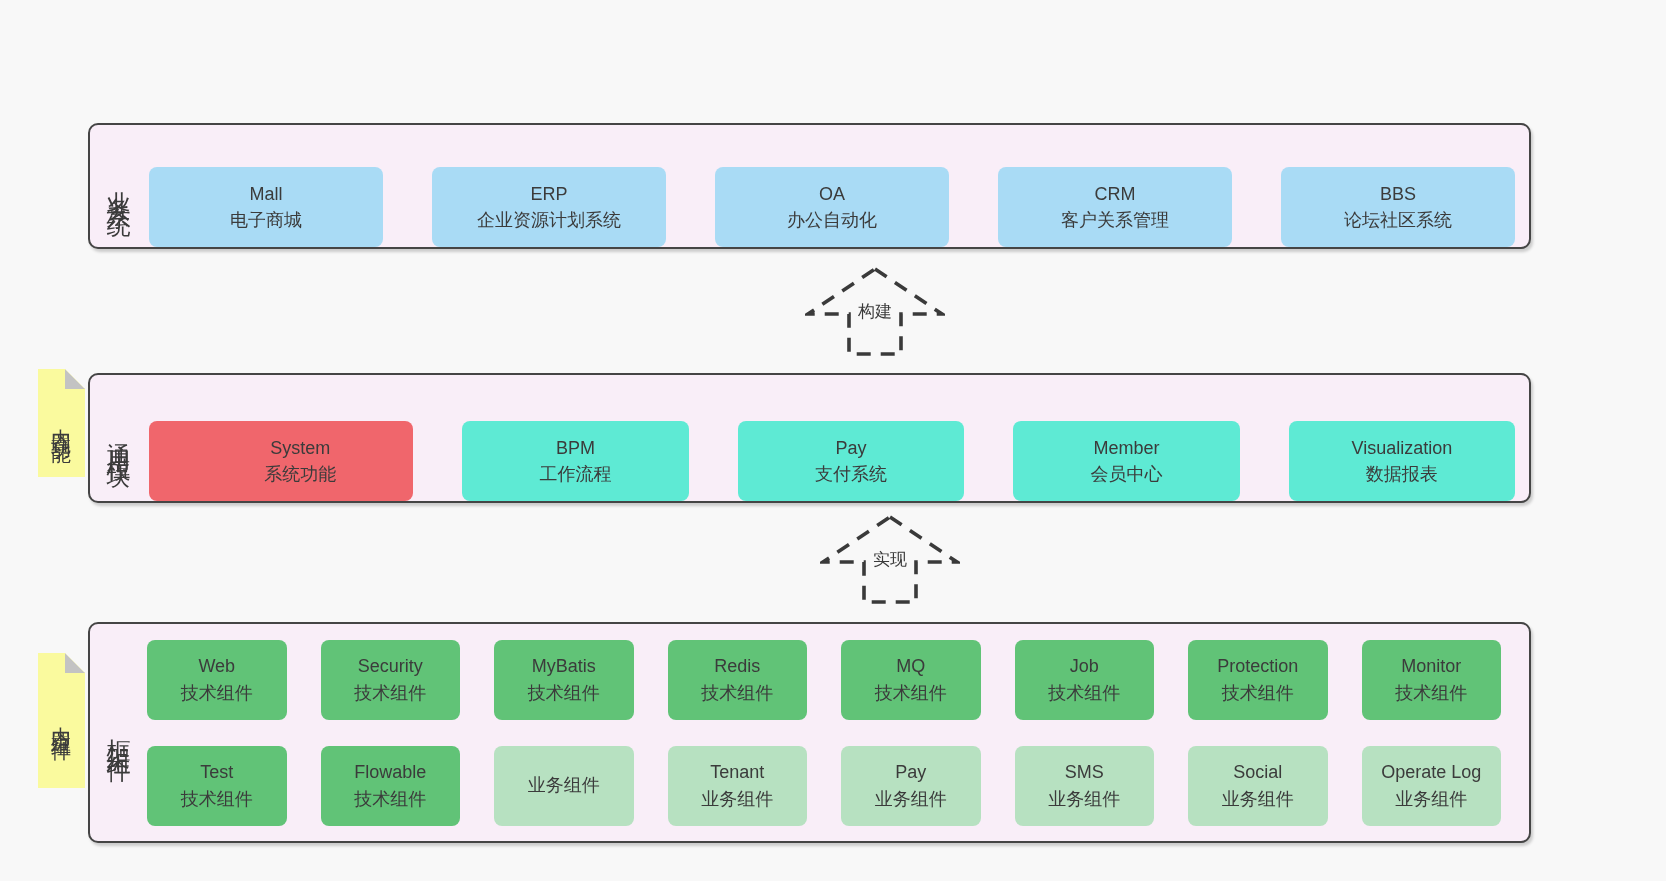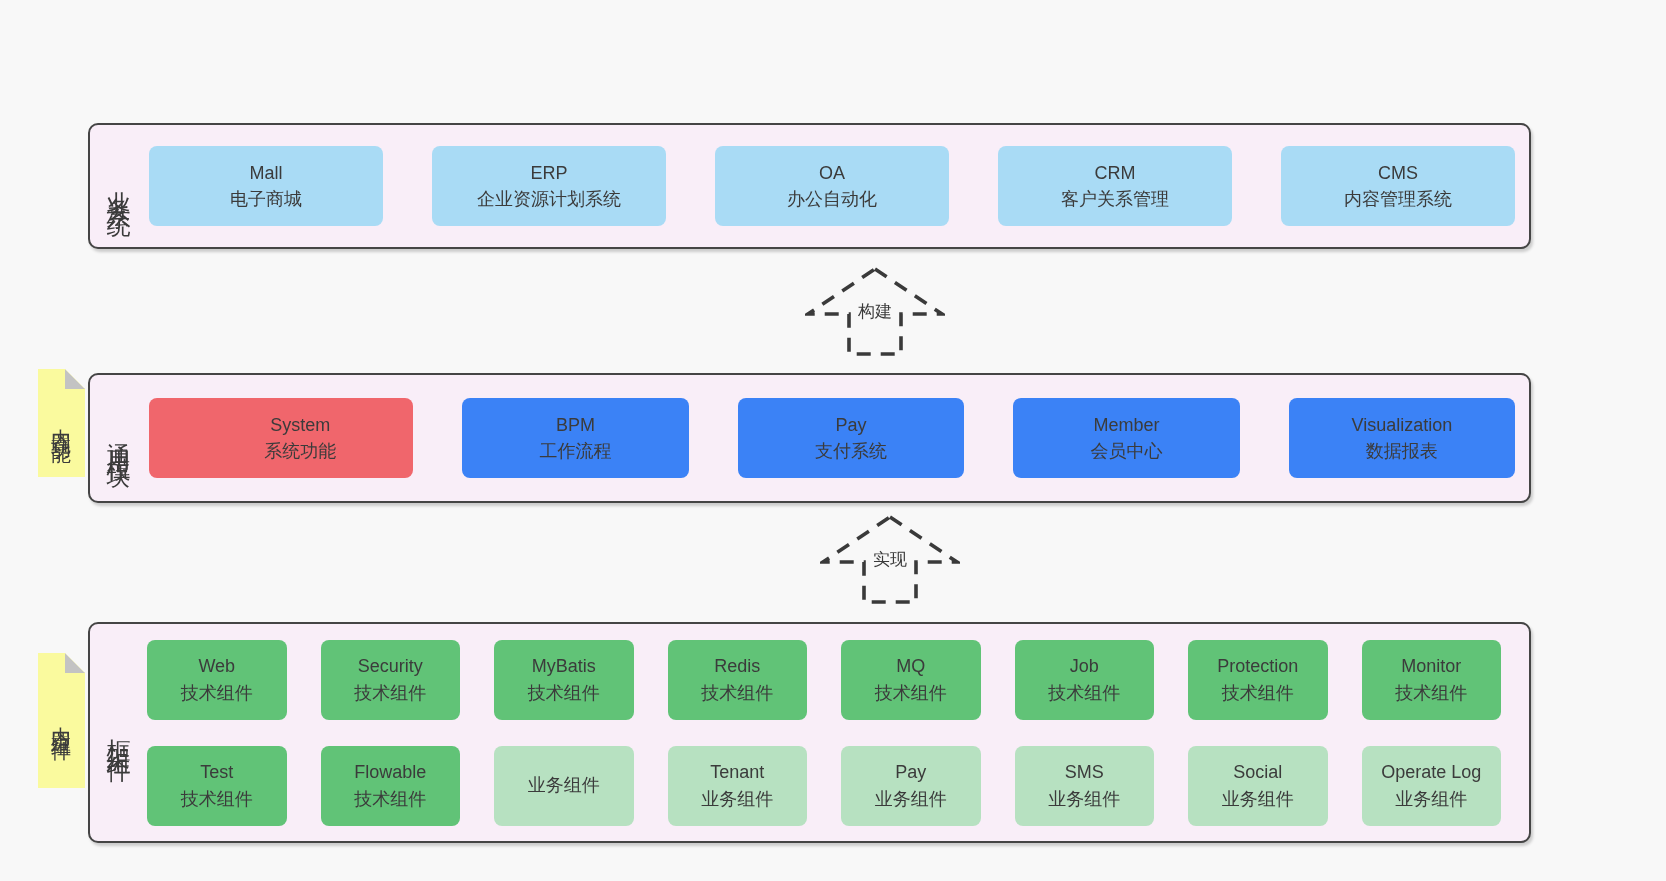--- a/index.html
+++ b/index.html
@@ -29,39 +29,39 @@
   }
   .vtext {
     writing-mode:vertical-lr;
     text-orientation:upright;
     font-size:24px;
     letter-spacing:7px;
     color:#3b3b3b;
     line-height:1;
   }
   .boxes-row {
-    flex:1; display:flex; align-items:center;
+    flex:1; display:flex; align-items:flex-end;
     gap:49px; padding:0 14px 0 2px;
   }
   .boxes-grid {
     flex:1; display:flex; flex-direction:column; justify-content:center;
     gap:26px; padding:0 28px 0 0;
   }
   .grid-row { display:flex; gap:34px; }
 
   .box {
     flex:1; height:80px; border-radius:8px;
     display:flex; flex-direction:column; justify-content:center; align-items:center;
     text-align:center; line-height:1.45; padding:2px 6px;
   }
   .box-title { font-size:18px; }
   .box-sub   { font-size:18px; }
   .blue       { background:#a9dbf5; }
   .red        { background:#f0666c;padding-left:44px; }
-  .pink       { background:#3b82f6; }
+  .pink       { background:#5eead4; }
   .green      { background:#61c377; }
   .lightgreen { background:#b7e1c1; }
 
   .note {
     position:absolute; left:38px; width:47px;
     background:#fafa9e;
     box-shadow:2px 2px 3px rgba(0,0,0,0.22);
     clip-path:polygon(0 0, calc(100% - 20px) 0, 100% 20px, 100% 100%, 0 100%);
     display:flex; align-items:center; justify-content:center;
   }
@@ -105,22 +105,22 @@
     </div>
     <div class="box blue">
       <div class="box-title">OA</div>
       <div class="box-sub">办公自动化</div>
     </div>
     <div class="box blue">
       <div class="box-title">CRM</div>
       <div class="box-sub">客户关系管理</div>
     </div>
     <div class="box blue">
-      <div class="box-title">CMS</div>
-      <div class="box-sub">内容管理系统</div>
+      <div class="box-title">BBS</div>
+      <div class="box-sub">论坛社区系统</div>
     </div>
   </div>
 </div>
 
 <div class="arrow arrow-build">
   <svg viewBox="0 0 140 92">
     <path d="M 70 3 L 137 48 L 96 48 L 96 88 L 44 88 L 44 48 L 3 48 Z" fill="none" stroke="#3a3a3a" stroke-width="3.6" stroke-dasharray="14 10"></path>
   </svg>
   <div class="arrow-label">构建</div>
 </div>

